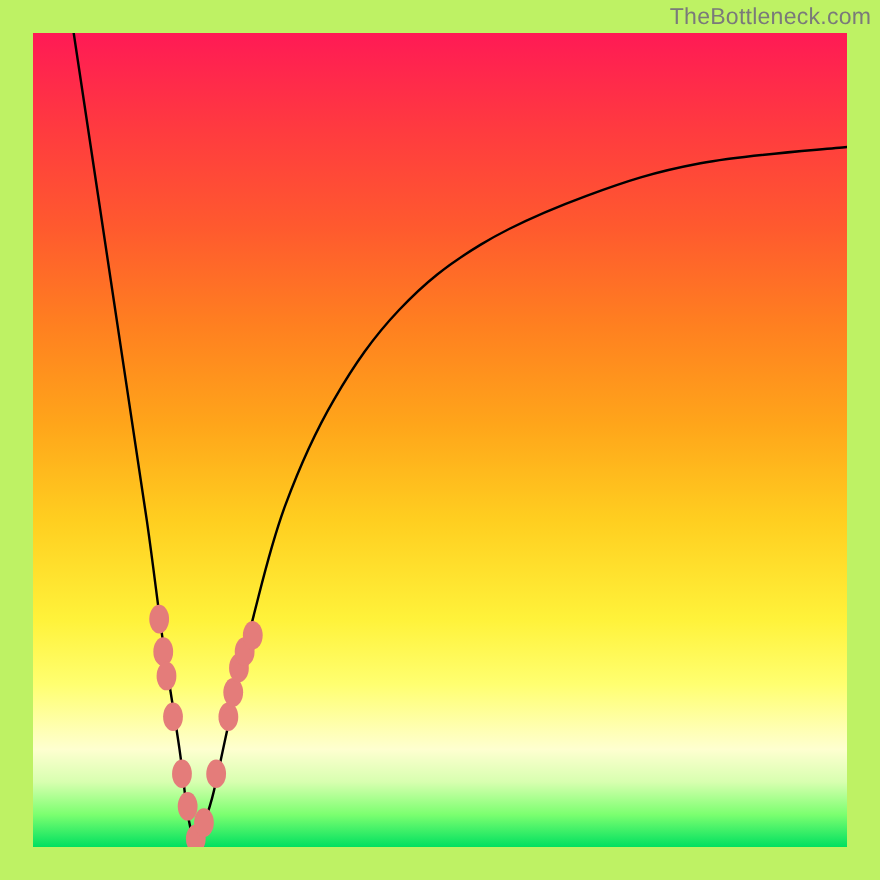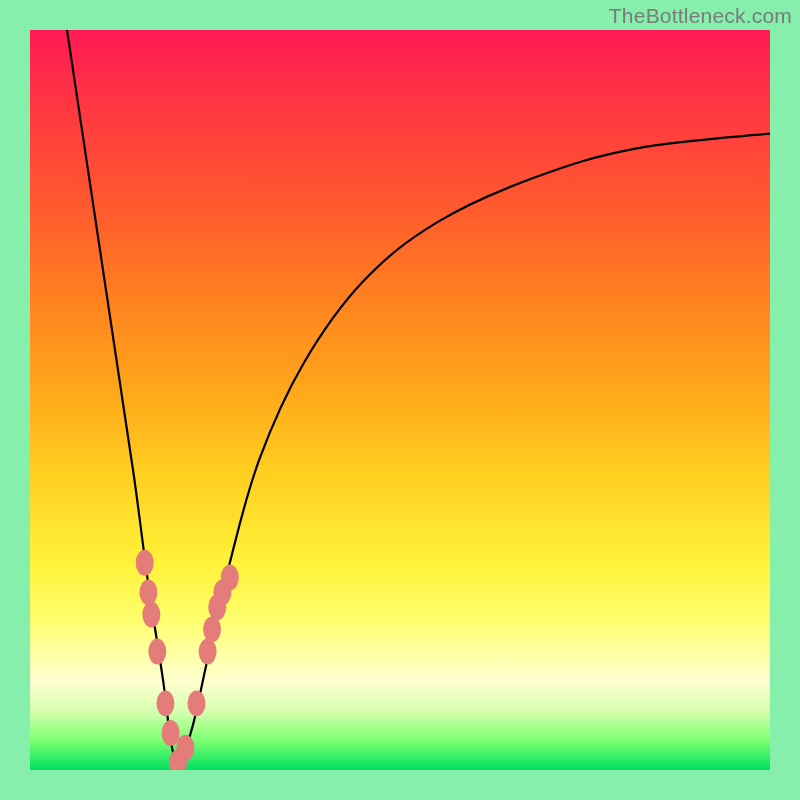--- a/index.html
+++ b/index.html
@@ -7,21 +7,21 @@
     padding: 0;
     width: 800px;
     height: 800px;
     overflow: hidden;
     background: #000;
     font-family: Arial, Helvetica, sans-serif;
   }
   .outer {
     width: 800px;
     height: 800px;
-    background: #86efac;
+    background: #bef264;
     position: relative;
   }
   .plot {
     position: absolute;
     left: 30px;
     top: 30px;
     width: 740px;
     height: 740px;
     overflow: hidden;
   }

